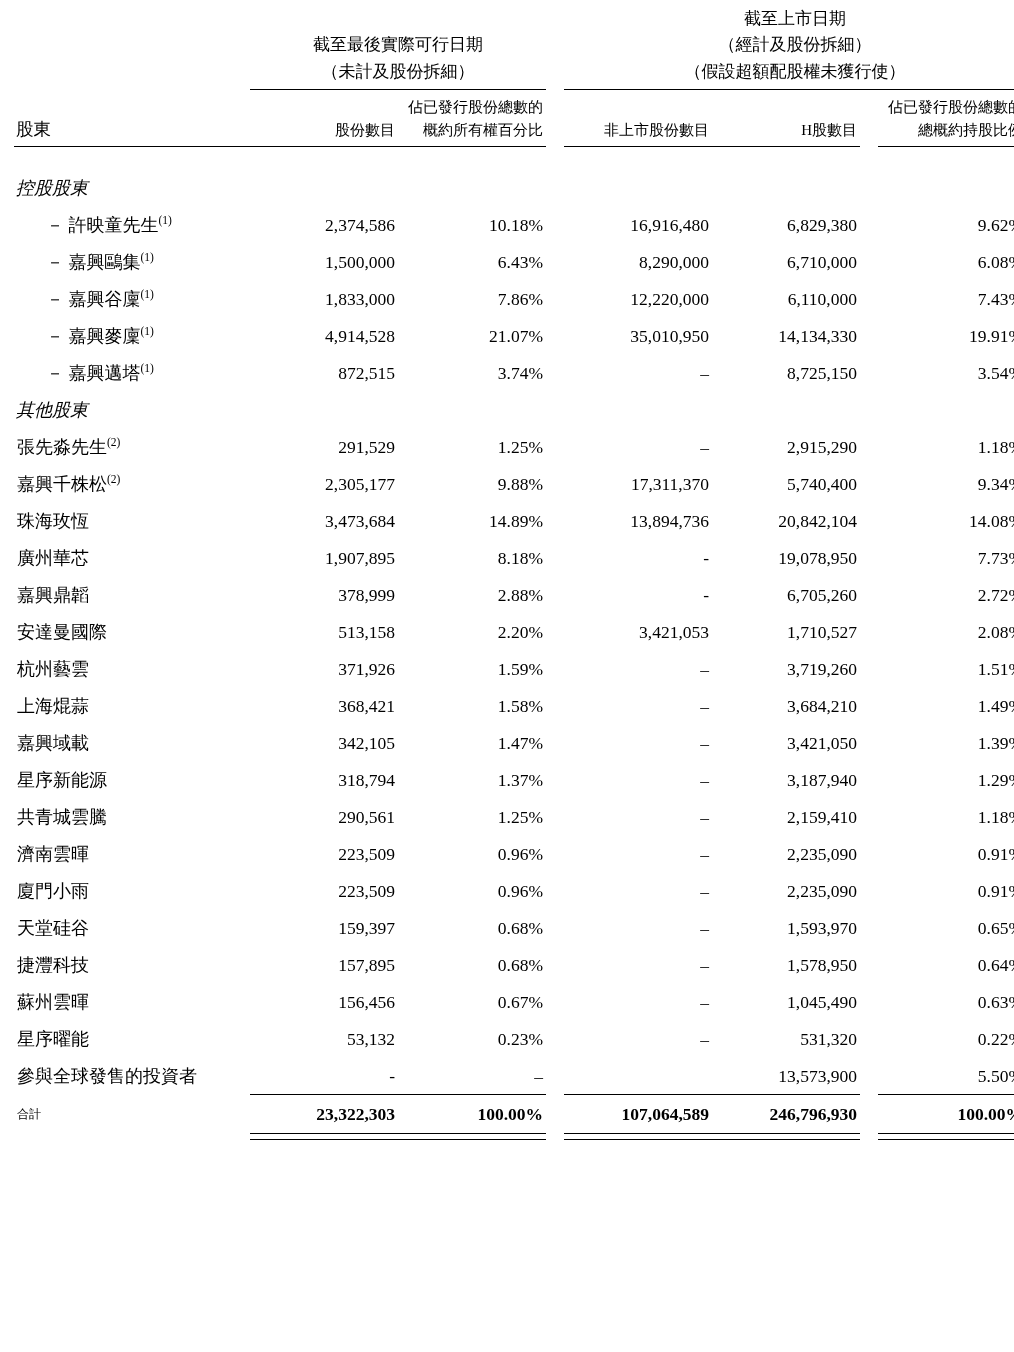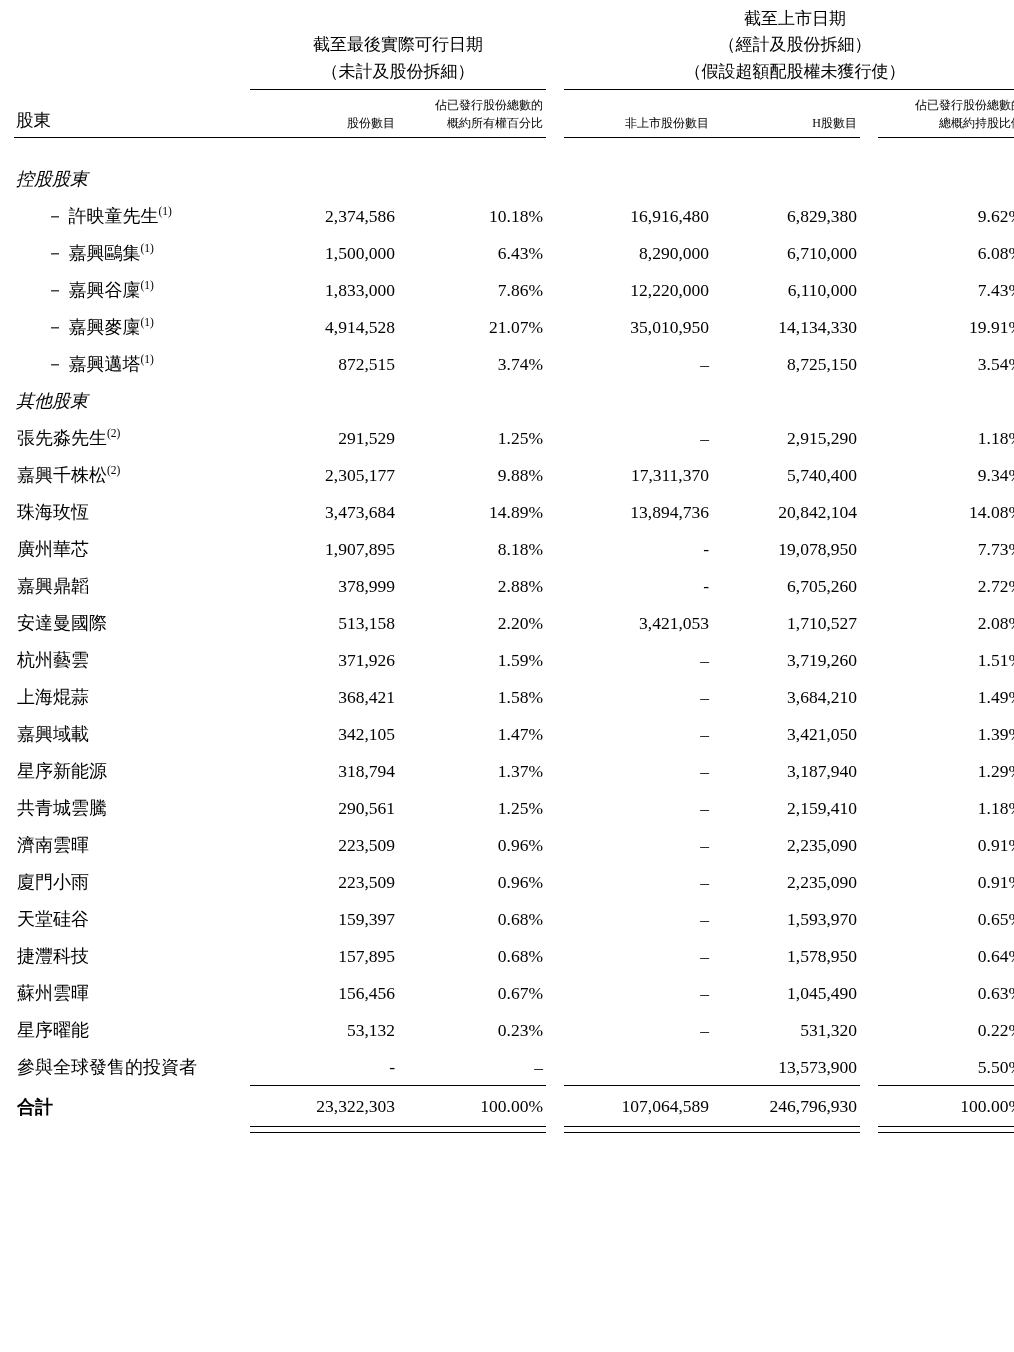--- a/index.html
+++ b/index.html
@@ -40,21 +40,21 @@
     text-align: center;
     font-size: 17px;
     line-height: 1.55;
     padding: 0 2px 4px 2px;
     vertical-align: bottom;
   }
   .grp-title .ln { display: block; white-space: nowrap; }
   .colhead {
     vertical-align: bottom;
     text-align: right;
-    font-size: 12px;
+    font-size: 15px;
     line-height: 1.5;
     padding: 6px 3px 5px 3px;
     white-space: nowrap;
   }
   .colhead .ln { display: block; }
   .head-name {
     vertical-align: bottom;
     text-align: left;
     font-size: 17.5px;
     padding: 6px 0 5px 2px;
@@ -93,22 +93,22 @@
   sup.fn {
     font-size: 11.5px;
     vertical-align: super;
     line-height: 0;
   }
   
   tr.total td {
     font-weight: bold;
     padding: 9px 3px 8px 3px;
   }
-  tr.total td.nm { font-weight: bold; font-size: 18px; }
-  tr.total td.val { font-weight: normal; }
+  tr.total td.nm { font-weight: normal; font-size: 12px; }
+  tr.total td.val { font-weight: bold; }
   .pre-total td {
     border-bottom: 1.2px solid #000;
     height: 0;
     font-size: 0;
     line-height: 0;
     padding: 0;
   }
   .pre-total td.nr { border-bottom: none; }
   .dbl-rule td {
     height: 5px;

